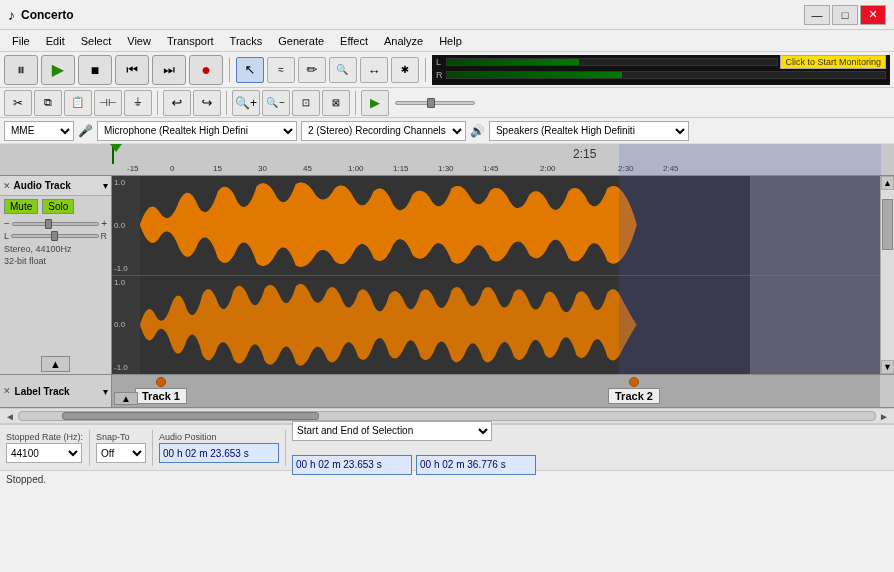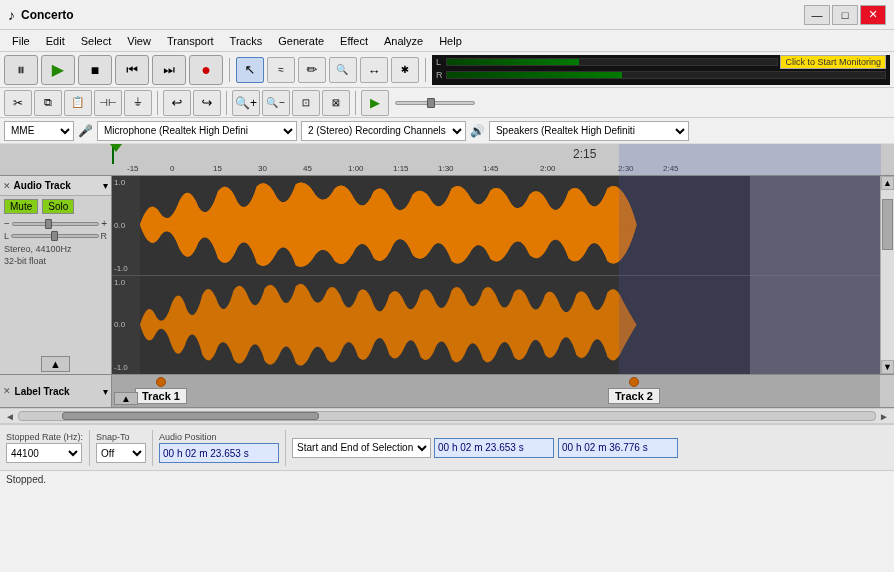--- a/index.html
+++ b/index.html
@@ -386,21 +386,21 @@
 
   <div style="width:1px; height:36px; background:#bbb;"></div>
 
   <div style="display:flex; flex-direction:column; gap:1px;">
     <span style="font-size:9px; color:#444;">Audio Position</span>
     <input type="text" style="height: 20px; border: 1px solid rgb(80, 128, 192); background: rgb(221, 232, 255); font-size: 10px; padding: 0px 3px; width: 120px; color: rgb(0, 0, 102);" value="00 h 02 m 23.653 s">
   </div>
 
   <div style="width:1px; height:36px; background:#bbb;"></div>
 
-  <div style="display:flex; flex-direction:row; gap:3px; flex:1;">
+  <div style="display:flex; flex-direction:column; gap:14px; flex:1;">
     <div style="display:flex; align-items:center; gap:4px;">
       <select style="height:20px; border:1px solid #aaa; background:white; font-size:10px; flex:1; max-width:200px;">
         <option>Start and End of Selection</option>
       </select>
     </div>
     <div style="display:flex; gap:4px;">
       <input type="text" style="height: 20px; border: 1px solid rgb(80, 128, 192); background: rgb(221, 232, 255); font-size: 10px; padding: 0px 3px; width: 120px; color: rgb(0, 0, 102);" value="00 h 02 m 23.653 s">
       <input type="text" style="height: 20px; border: 1px solid rgb(80, 128, 192); background: rgb(221, 232, 255); font-size: 10px; padding: 0px 3px; width: 120px; color: rgb(0, 0, 102);" value="00 h 02 m 36.776 s">
     </div>
   </div>

